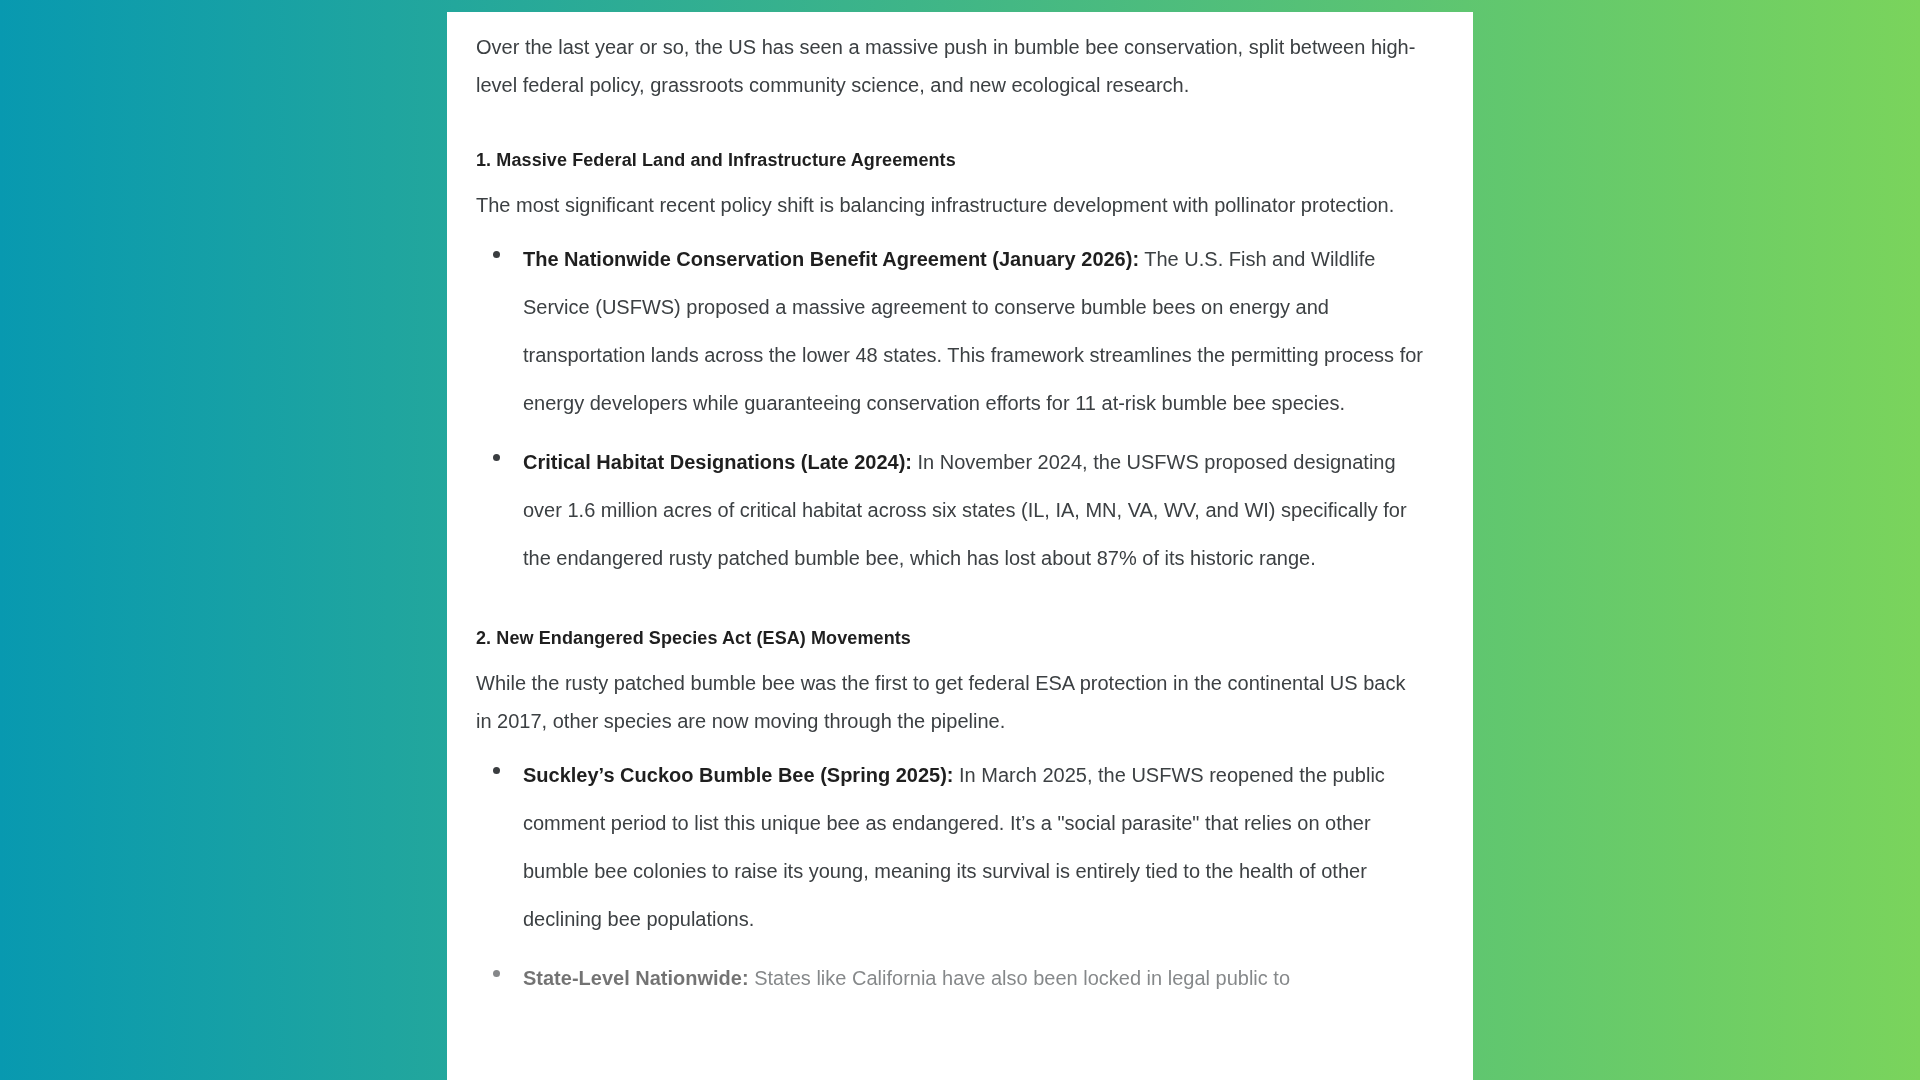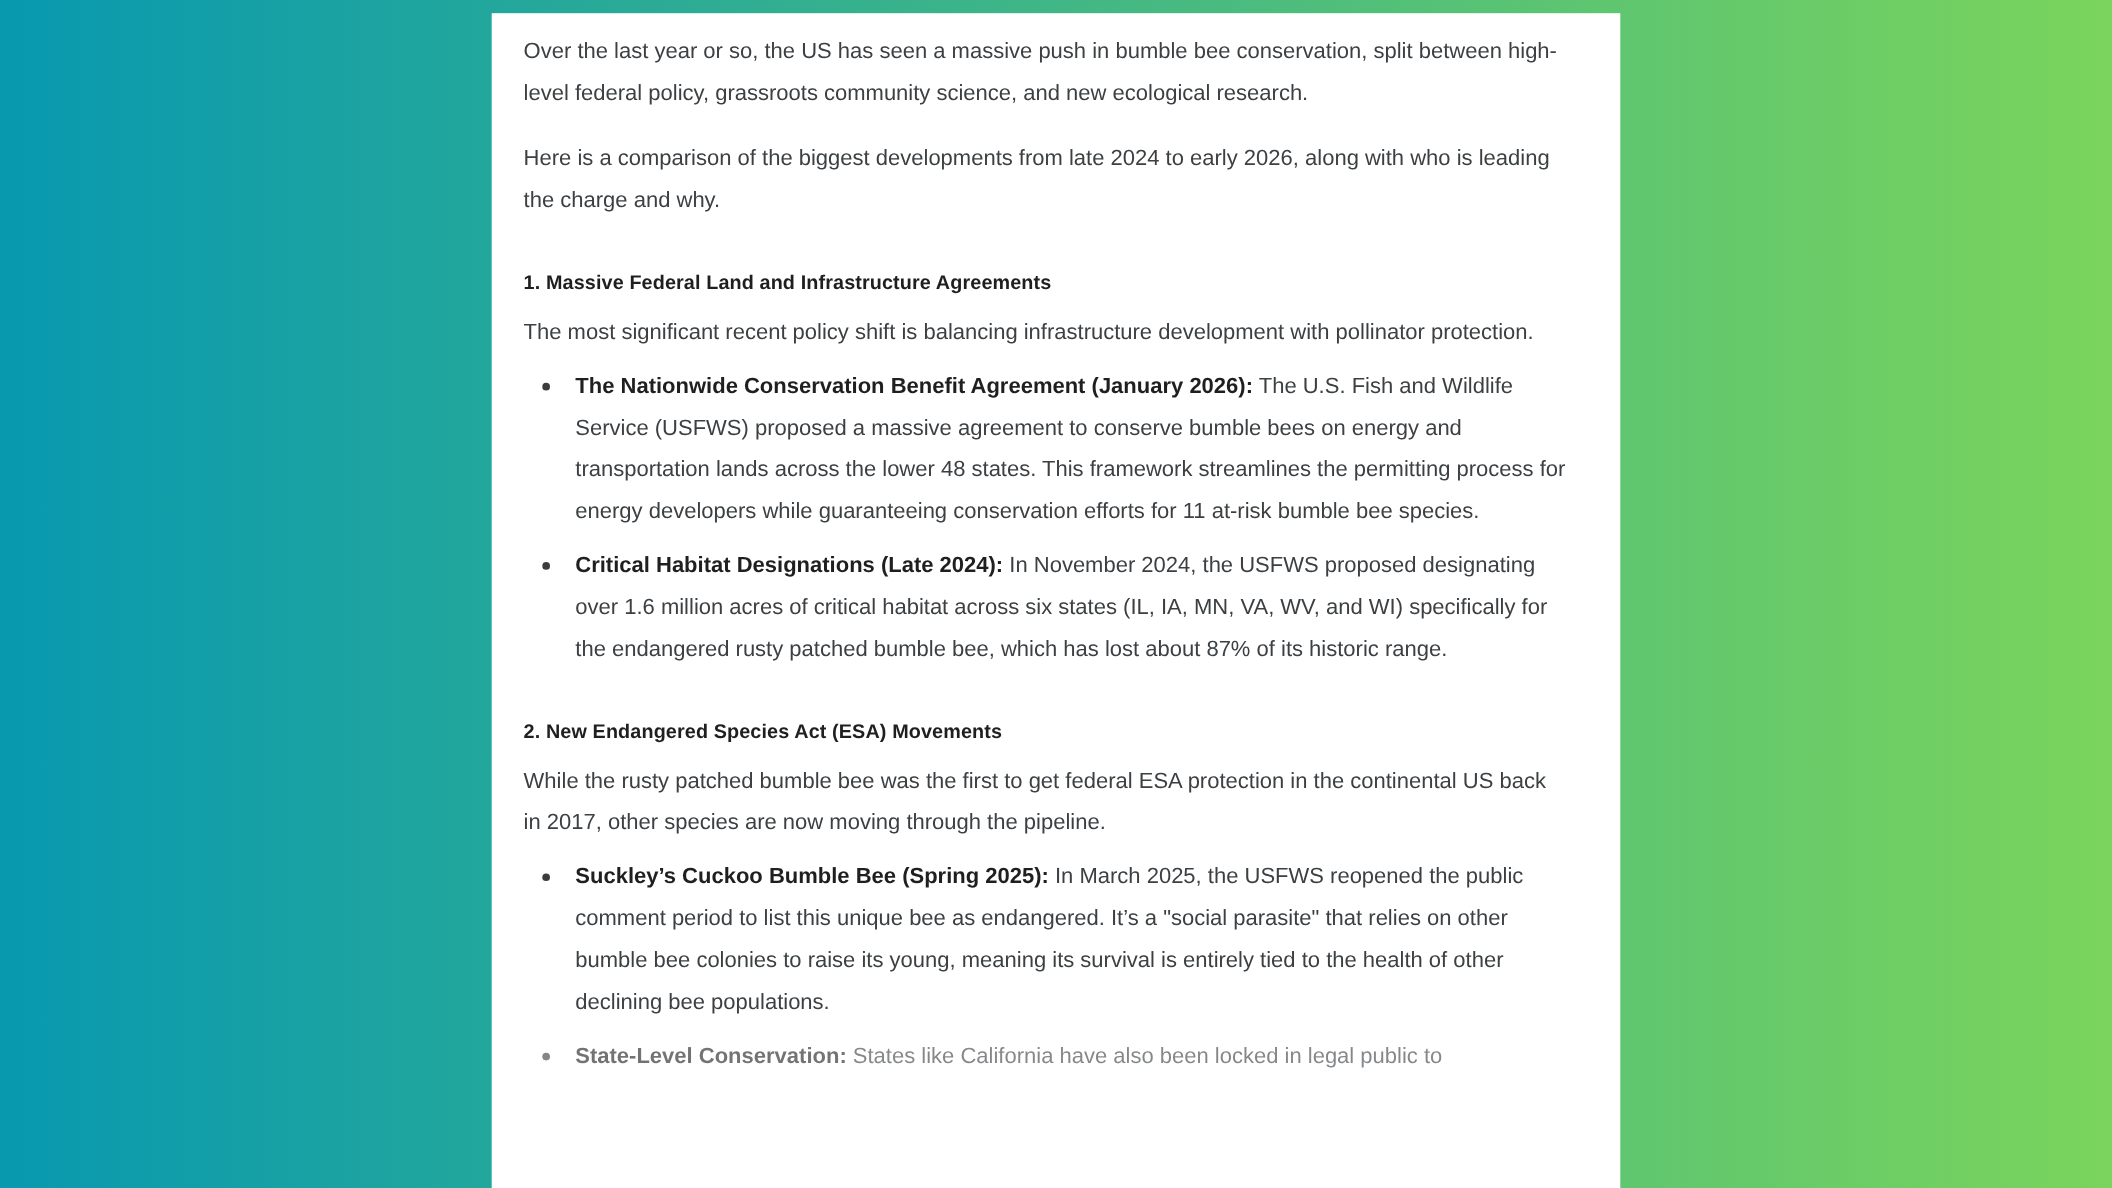--- a/index.html
+++ b/index.html
@@ -40,21 +40,21 @@
   ul.bullet-list {
     list-style: none;
     margin: -10px 0 0;
     padding: 0;
   }
   li.bullet-item {
     position: relative;
     margin: 0 0 11px;
     padding-left: 47px;
     font-size: 20px;
-    line-height: 38px;
+    line-height: 48px;
     color: #3c4043;
   }
   .bullet-dot {
     position: absolute;
     left: 17px;
     top: 16px;
     width: 7px;
     height: 7px;
     border-radius: 50%;
     background: #3a3d40;
@@ -76,21 +76,20 @@
   }
 </style>
 </head>
 <body>
 
 <div>
   <main class="panel">
 
     <p class="para">Over the last year or so, the US has seen a massive push in bumble bee conservation, split between high-level federal policy, grassroots community science, and new ecological research.</p>
 
-    <p class="para">Here is a comparison of the biggest developments from late 2024 to early 2026, along with who is leading the charge and why.</p>
 
     <h3 class="section-heading">1. Massive Federal Land and Infrastructure Agreements</h3>
 
     <p class="para">The most significant recent policy shift is balancing infrastructure development with pollinator protection.</p>
 
     <ul class="bullet-list">
       <li class="bullet-item">
         <span class="bullet-dot"></span>
         <strong class="lead">The Nationwide Conservation Benefit Agreement (January 2026):</strong>
         <span>The U.S. Fish and Wildlife Service (USFWS) proposed a massive agreement to conserve bumble bees on energy and transportation lands across the lower 48 states. This framework streamlines the permitting process for energy developers while guaranteeing conservation efforts for 11 at-risk bumble bee species.</span>
@@ -107,20 +106,20 @@
     <p class="para">While the rusty patched bumble bee was the first to get federal ESA protection in the continental US back in 2017, other species are now moving through the pipeline.</p>
 
     <ul class="bullet-list">
       <li class="bullet-item">
         <span class="bullet-dot"></span>
         <strong class="lead">Suckley’s Cuckoo Bumble Bee (Spring 2025):</strong>
         <span>In March 2025, the USFWS reopened the public comment period to list this unique bee as endangered. It’s a "social parasite" that relies on other bumble bee colonies to raise its young, meaning its survival is entirely tied to the health of other declining bee populations.</span>
       </li>
       <li class="bullet-item faded">
         <span class="bullet-dot"></span>
-        <strong class="lead">State-Level Conservation:</strong>
+        <strong class="lead">State-Level Nationwide:</strong>
         <span>States like California have also been locked in legal public to</span>
       </li>
     </ul>
 
     <div class="bottom-fade"></div>
   </main>
 </div>
 
 </body></html>

